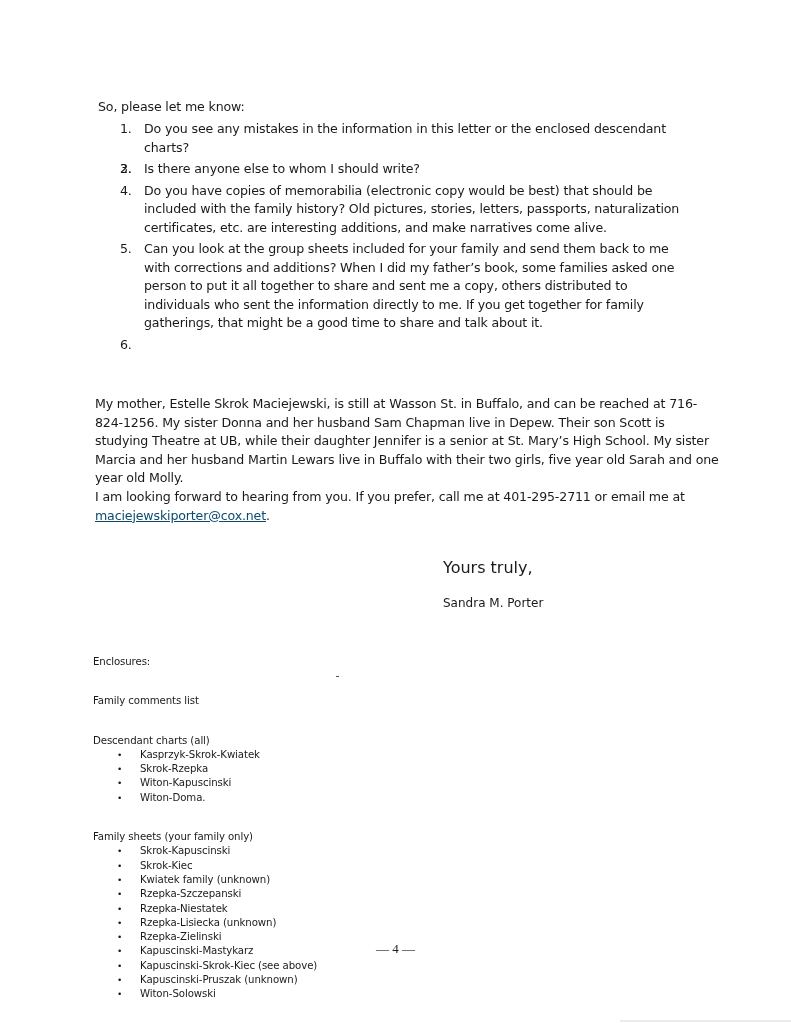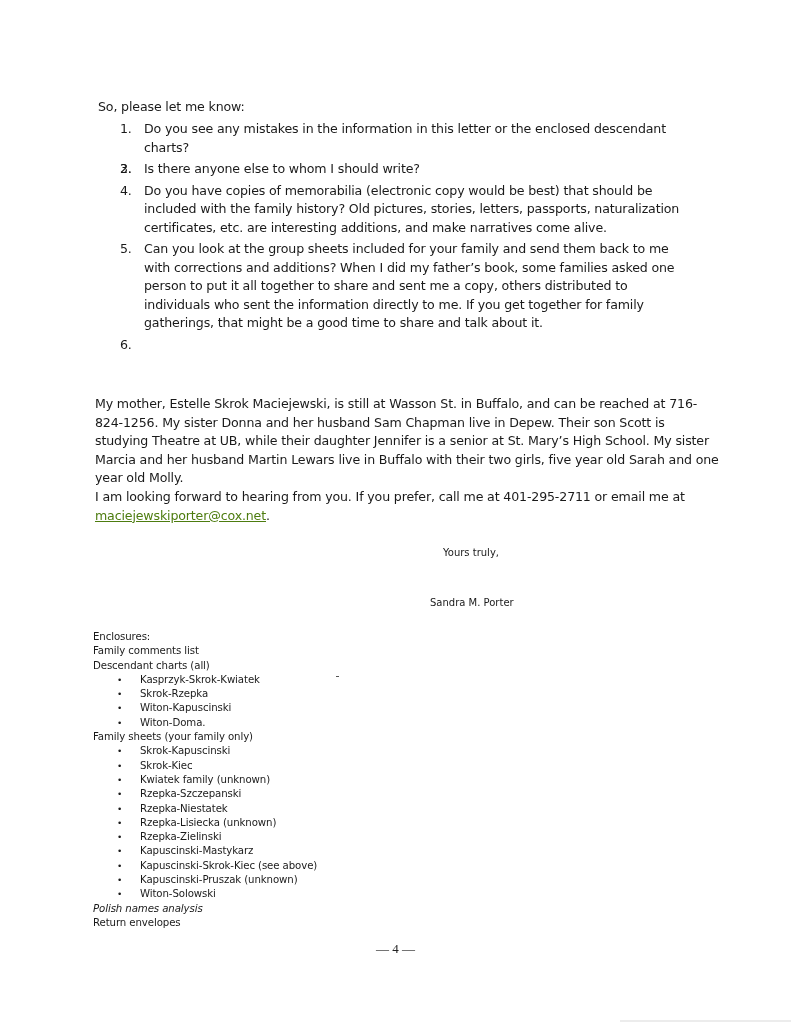--- a/index.html
+++ b/index.html
@@ -8,25 +8,25 @@
     font-family: "DejaVu Sans", sans-serif; color: #1a1a1a;
   }
   .page { position: absolute; left: 0; top: 0; width: 791px; height: 1023px; }
   .body-text { position: absolute; left: 95px; width: 640px; font-size: 12.6px; line-height: 18.5px; letter-spacing: -0.15px; }
   .intro { top: 98px; left: 98px; }
   .qlist { position: absolute; top: 120px; left: 120px; width: 560px; margin: 0; padding: 0; list-style: none; font-size: 12.6px; line-height: 18.5px; letter-spacing: -0.15px; }
   .qlist li { position: relative; padding-left: 24px; margin-bottom: 3px; }
   .qlist .num { position: absolute; left: 0; top: 0; }
   .para { top: 395px; width: 625px; }
   .closing { top: 488px; width: 625px; }
-  .email { text-decoration: underline; color: #4d7c0f; }
-  .yours { position: absolute; left: 443px; top: 544px; font-size: 10px; line-height: 18.5px; }
-  .signature { position: absolute; left: 430px; top: 594px; font-size: 10px; line-height: 18.5px; }
+  .email { text-decoration: underline; color: #0c4a6e; }
+  .yours { position: absolute; left: 443px; top: 559px; font-size: 16px; line-height: 18.5px; }
+  .signature { position: absolute; left: 443px; top: 594px; font-size: 12px; line-height: 18.5px; }
   .enclosures { position: absolute; left: 93px; top: 630px; font-size: 10.2px; line-height: 14.3px; letter-spacing: -0.1px; }
-  .enclosures .line { white-space: nowrap; }
+  .enclosures .line { white-space: nowrap; margin-top: 25px; }
   .enclosures ul { list-style: none; margin: 0; padding: 0; }
   .enclosures li { position: relative; padding-left: 47px; white-space: nowrap; }
   .enclosures li .bullet { position: absolute; left: 24px; top: 0; font-size: 9px; }
   .italic { font-style: italic; }
   .pagenum { position: absolute; left: 0; width: 791px; top: 941px; text-align: center; font-family: "Liberation Serif", serif; font-size: 13px; color: #222; }
   .stray { position: absolute; left: 336px; top: 676px; width: 3px; height: 1px; background: #555; }
   .scan-edge { position: absolute; left: 620px; top: 1020px; width: 171px; height: 2px; background: #ececec; }
 </style>
 </head>
 <body>

